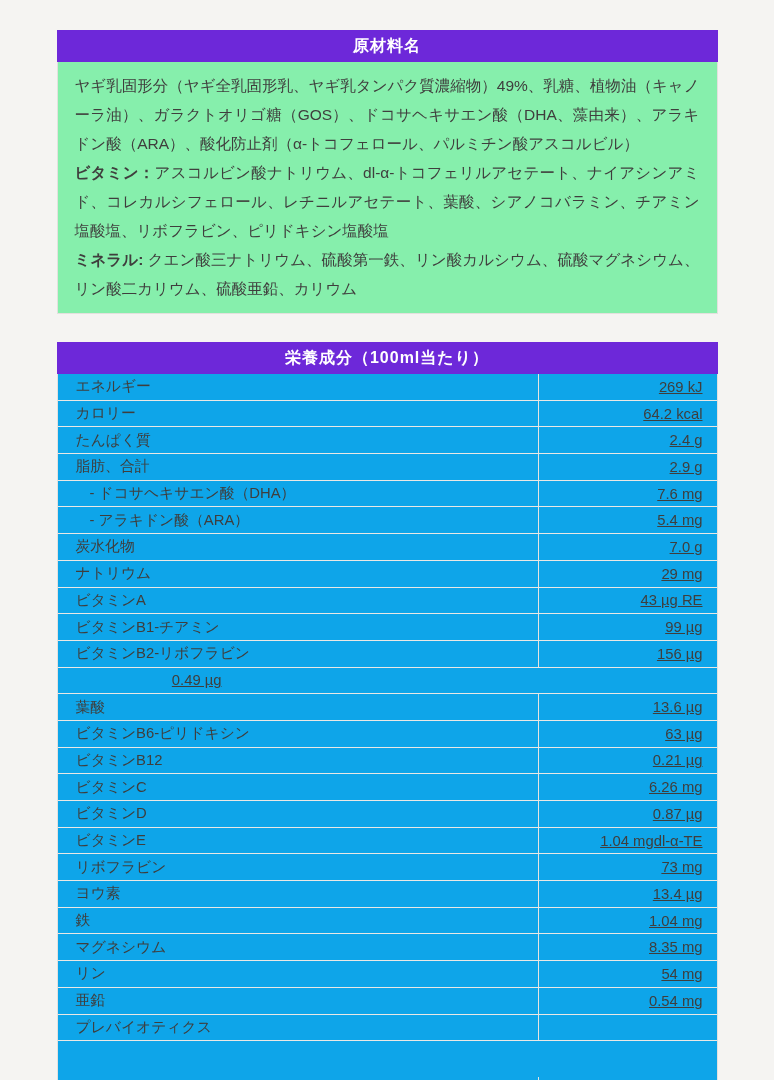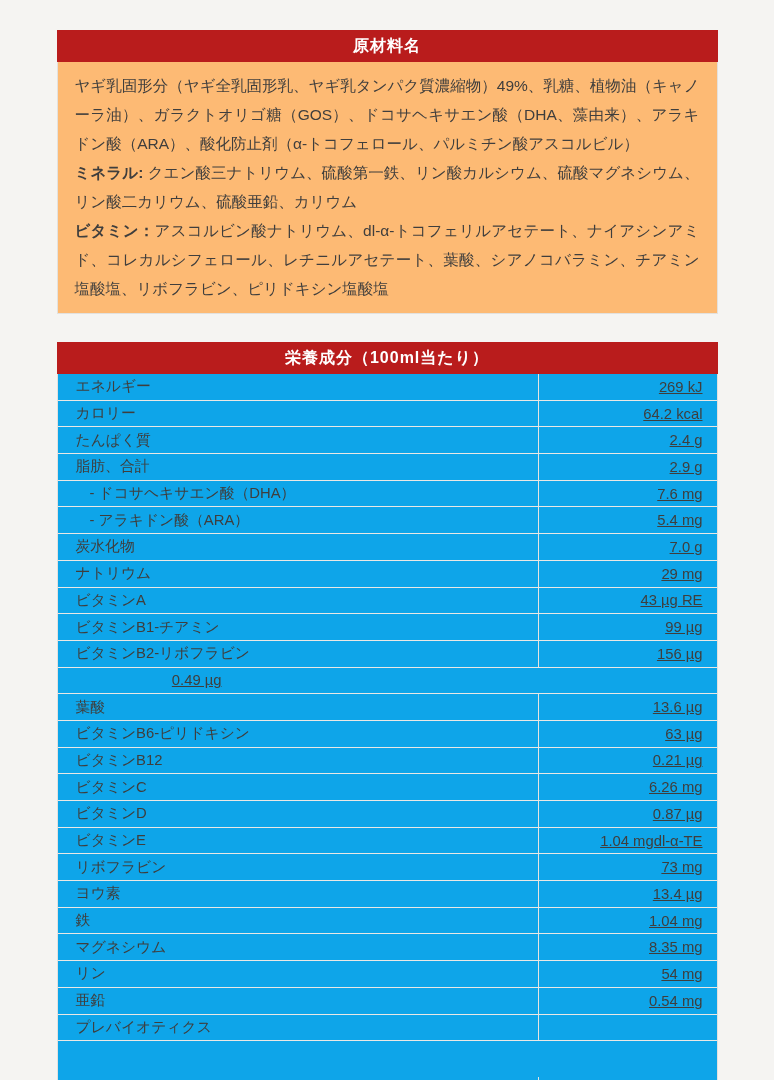--- a/index.html
+++ b/index.html
@@ -15,31 +15,31 @@
     background: #f5f4f2;
     position: relative;
     overflow: hidden;
   }
   .content {
     width: 661px;
     margin: 0 auto;
     padding-top: 30px;
   }
   .section-header {
-    background: #b91c1c;
+    background: #6d28d9;
     color: #ffffff;
     font-size: 16px;
     font-weight: bold;
     text-align: center;
     height: 32px;
     line-height: 32px;
     letter-spacing: 1px;
   }
   .ingredients-body {
-    background: #fdba74;
+    background: #86efac;
     border: 1px solid #e3e1de;
     border-top: none;
     padding: 9px 17px 10px 17px;
     font-size: 15.5px;
     line-height: 29px;
     text-align: justify;
   }
   .ingredients-body p { margin: 0; }
   .lead { font-weight: bold; }
   .gap { height: 28px; }
@@ -75,22 +75,22 @@
 </head>
 <body>
 
 <div class="page">
   <div class="content">
 
     <div class="section-header">原材料名</div>
 
     <div class="ingredients-body">
       <p><span class="lead"></span><span>ヤギ乳固形分（ヤギ全乳固形乳、ヤギ乳タンパク質濃縮物）49%、乳糖、植物油（キャノーラ油）、ガラクトオリゴ糖（GOS）、ドコサヘキサエン酸（DHA、藻由来）、アラキドン酸（ARA）、酸化防止剤（α-トコフェロール、パルミチン酸アスコルビル）</span></p>
+      <p><span class="lead">ビタミン：</span><span>アスコルビン酸ナトリウム、dl-α-トコフェリルアセテート、ナイアシンアミド、コレカルシフェロール、レチニルアセテート、葉酸、シアノコバラミン、チアミン塩酸塩、リボフラビン、ピリドキシン塩酸塩</span></p>
       <p><span class="lead">ミネラル: </span><span>クエン酸三ナトリウム、硫酸第一鉄、リン酸カルシウム、硫酸マグネシウム、リン酸二カリウム、硫酸亜鉛、カリウム</span></p>
-      <p><span class="lead">ビタミン：</span><span>アスコルビン酸ナトリウム、dl-α-トコフェリルアセテート、ナイアシンアミド、コレカルシフェロール、レチニルアセテート、葉酸、シアノコバラミン、チアミン塩酸塩、リボフラビン、ピリドキシン塩酸塩</span></p>
     </div>
 
     <div class="gap"></div>
 
     <div class="section-header">栄養成分（100ml当たり）</div>
 
     <div class="nutrition-table">
   <div class="row">
     <div class="cell label">エネルギー</div>
     <div class="cell value">269 kJ</div>

